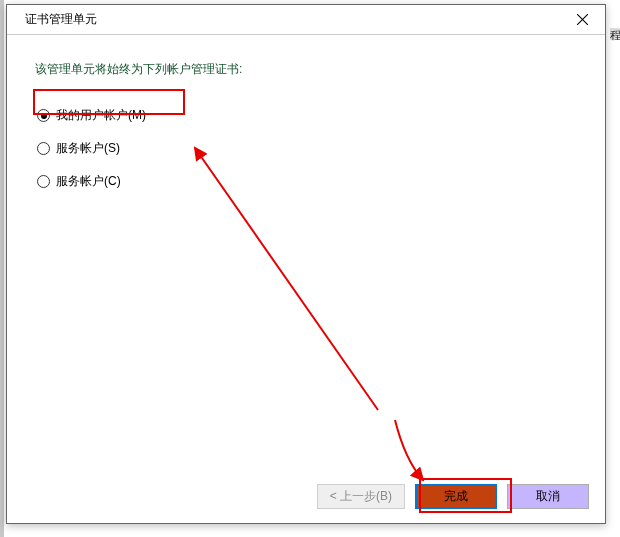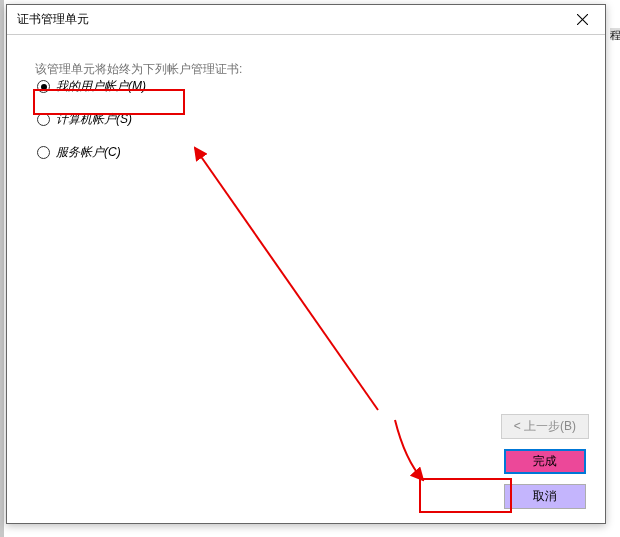--- a/index.html
+++ b/index.html
@@ -21,45 +21,44 @@
       border: 1px solid #666;
       background: #fff;
       box-shadow: 0 2px 8px rgba(0,0,0,0.25);
     }
     .titlebar {
       height: 30px;
       border-bottom: 1px solid #ccc;
       display: flex;
       align-items: center;
       justify-content: space-between;
-      padding-left: 10px;
+      padding-left: 18px;
       background: #fff;
     }
     .titlebar-title { font-size: 12px; color: #000; }
     .close-btn {
       width: 45px;
       height: 30px;
       display: flex;
       align-items: center;
       justify-content: center;
       cursor: pointer;
     }
     .close-btn svg { width: 11px; height: 11px; }
     .content {
       padding: 26px 28px;
     }
-    .instruction { font-size: 12px; color: #737373; margin-bottom: 0; }
+    .instruction { font-size: 12px; color: #14532d; margin-bottom: 29px; }
     .radio-group { display: flex; flex-direction: column; gap: 16px; padding-left: 2px; }
     .radio-item {
       display: flex;
       align-items: center;
       gap: 6px;
       cursor: pointer;
       position: relative;
-      font-style: italic;
     }
     .radio-dot {
       width: 13px;
       height: 13px;
       border: 1px solid #333;
       border-radius: 50%;
       display: inline-flex;
       align-items: center;
       justify-content: center;
       flex-shrink: 0;
@@ -94,21 +93,20 @@
       position: absolute;
       pointer-events: none;
     }
     .button-row {
       position: absolute;
       bottom: 14px;
       right: 16px;
       display: flex;
       gap: 10px;
       align-items: center;
-      flex-direction: column;
     }
     .btn {
       min-width: 82px;
       height: 25px;
       border: 1px solid #adadad;
       background: #c4b5fd;
       font-size: 12px;
       display: inline-flex;
       align-items: center;
       justify-content: center;
@@ -116,21 +114,21 @@
       padding: 0 12px;
     }
     .btn.disabled {
       color: #8a8a8a;
       border-color: #cfcfcf;
       background: #efefef;
       cursor: default;
     }
     .btn.primary {
       border: 2px solid #0078d7;
-      background: #ec4899;
+      background: #c2410c;
       color: #000;
     }
     .edge-bg {
       position: absolute;
       right: 0;
       top: 28px;
       width: 10px;
       height: 12px;
       background: #ddd;
       color: #222;
@@ -164,21 +162,21 @@
   <div class="content">
     <div class="instruction">该管理单元将始终为下列帐户管理证书:</div>
 
     <div class="radio-group">
       <label class="radio-item">
         <span class="radio-dot selected"></span>
         <span class="radio-label">我的用户帐户(M)</span>
       </label>
       <label class="radio-item">
         <span class="radio-dot"></span>
-        <span class="radio-label">计算机帐户(S)</span>
+        <span class="radio-label">服务帐户(S)</span>
       </label>
       <label class="radio-item">
         <span class="radio-dot"></span>
         <span class="radio-label">服务帐户(C)</span>
       </label>
     </div>
   </div>
 
   <div class="button-row">
     <button class="btn disabled">&lt; 上一步(B)</button>

